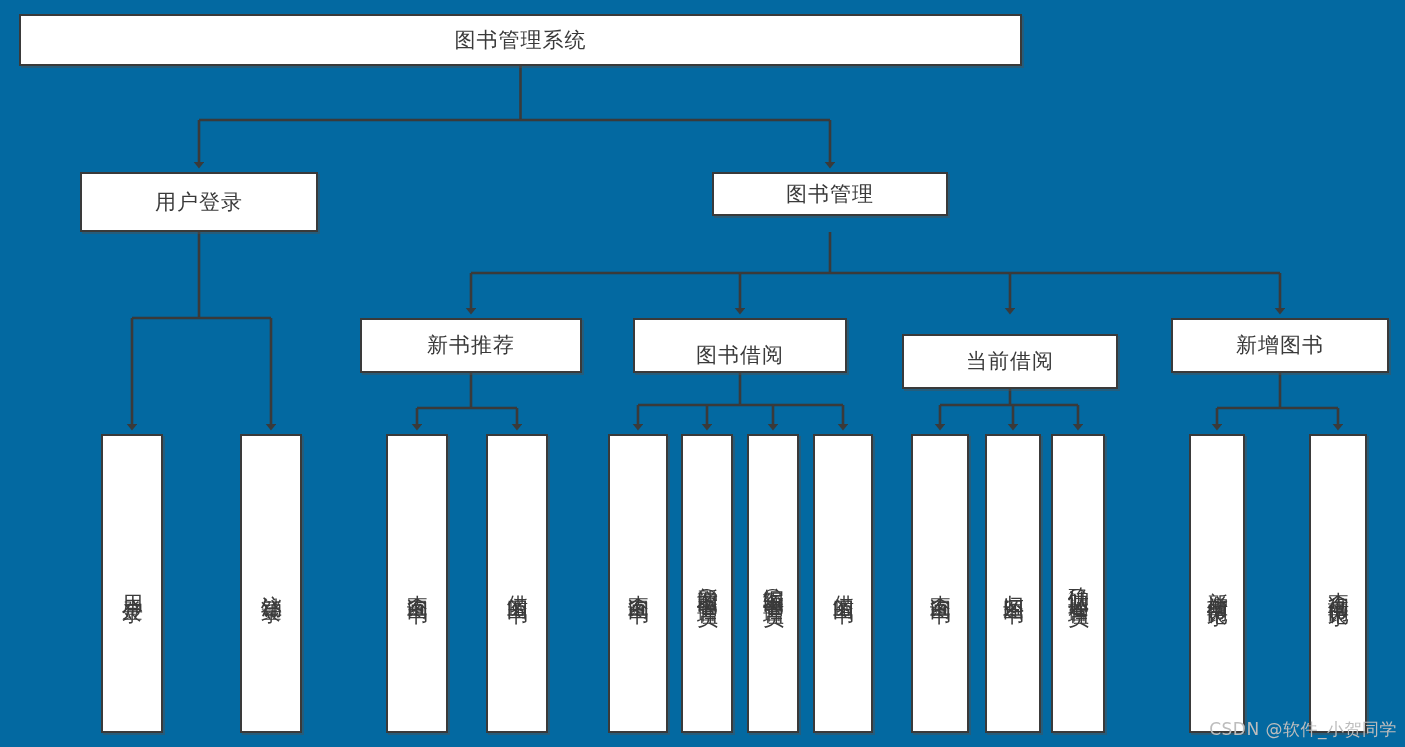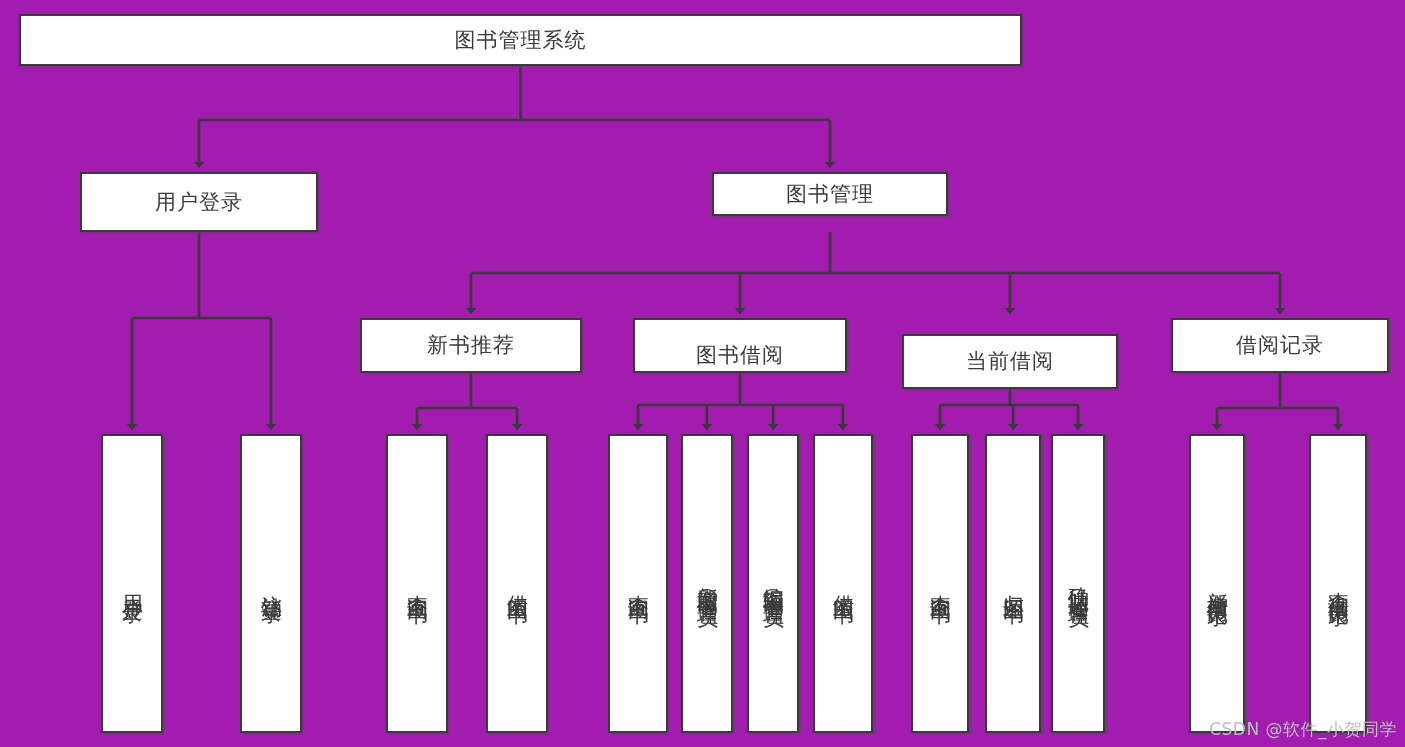--- a/index.html
+++ b/index.html
@@ -7,21 +7,21 @@
     padding: 0;
     background: #ffffff;
   }
   body {
     font-family: "DejaVu Sans", "Liberation Sans", sans-serif;
   }
   #diagram-root {
     position: relative;
     width: 1405px;
     height: 747px;
-    background: #a21caf;
+    background: #0369a1;
     overflow: hidden;
   }
   #diagram-svg {
     position: absolute;
     left: 0;
     top: 0;
     width: 1405px;
     height: 747px;
   }
   .node-box {
@@ -138,21 +138,21 @@
   <div class="node-box" id="node-l3-0" style="left: 360px; top: 318px; width: 222px; height: 55px; border-color: rgb(58, 58, 58); background: rgb(255, 255, 255);">
     <span class="node-label" style="color: rgb(58, 58, 58);">新书推荐</span>
   </div>
   <div class="node-box" id="node-l3-1" style="left: 633px; top: 318px; width: 214px; height: 55px; border-color: rgb(58, 58, 58); background: rgb(255, 255, 255);">
     <span class="node-label" style="color: rgb(58, 58, 58); margin-top: 20px;">图书借阅</span>
   </div>
   <div class="node-box" id="node-l3-2" style="left: 902px; top: 318px; width: 216px; height: 55px; border-color: rgb(58, 58, 58); background: rgb(255, 255, 255); margin-top: 16px;">
     <span class="node-label" style="color: rgb(58, 58, 58);">当前借阅</span>
   </div>
   <div class="node-box" id="node-l3-3" style="left: 1171px; top: 318px; width: 218px; height: 55px; border-color: rgb(58, 58, 58); background: rgb(255, 255, 255);">
-    <span class="node-label" style="color: rgb(58, 58, 58);">借阅记录</span>
+    <span class="node-label" style="color: rgb(58, 58, 58);">新增图书</span>
   </div>
 
   <div class="node-box vertical" id="node-leaf-0" style="left: 101px; top: 434px; width: 62px; height: 299px; align-items: center; border-color: rgb(58, 58, 58); background: rgb(255, 255, 255);">
     <span class="node-label" style="max-height: 289px; color: rgb(58, 58, 58);">用户登录</span>
   </div>
   <div class="node-box vertical" id="node-leaf-1" style="left: 240px; top: 434px; width: 62px; height: 299px; align-items: center; border-color: rgb(58, 58, 58); background: rgb(255, 255, 255);">
     <span class="node-label" style="max-height: 289px; color: rgb(58, 58, 58);">注销登录</span>
   </div>
   <div class="node-box vertical" id="node-leaf-2" style="left: 386px; top: 434px; width: 62px; height: 299px; align-items: center; border-color: rgb(58, 58, 58); background: rgb(255, 255, 255);">
     <span class="node-label" style="max-height: 289px; color: rgb(58, 58, 58);">查询图书</span>

